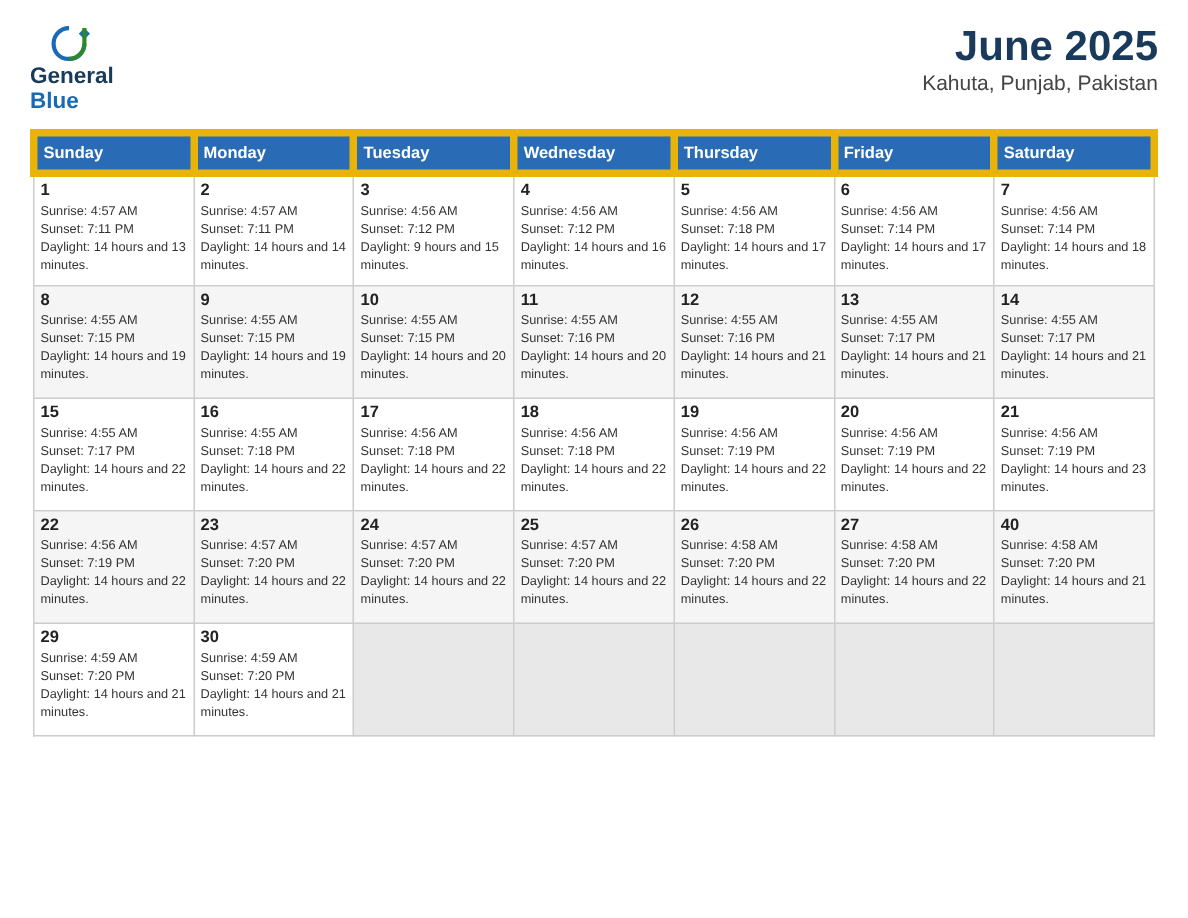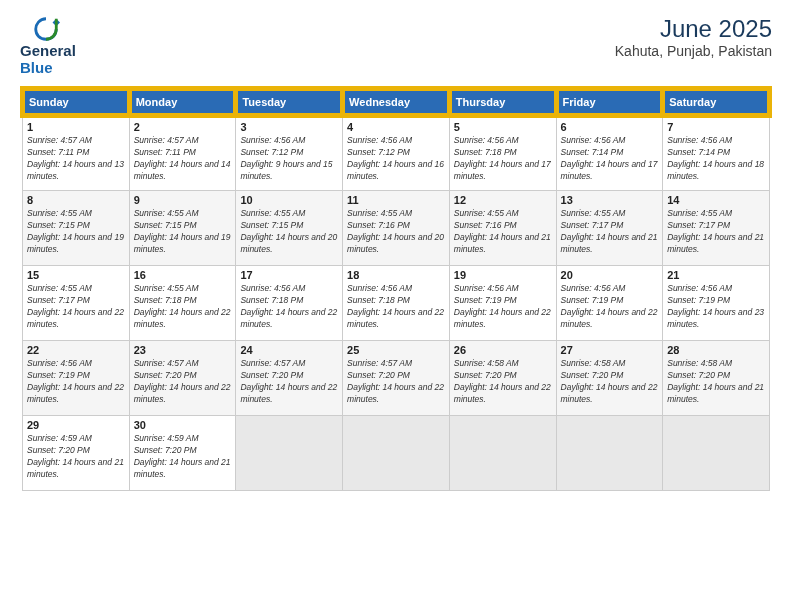--- a/index.html
+++ b/index.html
@@ -29,23 +29,23 @@
     }
     .logo-icon {
       width: 28px;
       height: 28px;
       margin-right: 4px;
     }
     .title-section {
       text-align: right;
     }
     .month-title {
-      font-size: 24px;
+      font-size: 28px;
       color: #1a3a5c;
-      font-weight: normal;
+      font-weight: bold;
     }
     .location {
       font-size: 14px;
       color: #444;
     }
     .calendar {
       width: 100%;
       border-collapse: collapse;
       font-size: 9.5px;
     }
@@ -72,21 +72,20 @@
       font-size: 11px;
       font-weight: bold;
       color: #222;
       display: block;
       margin-bottom: 2px;
     }
     .day-info {
       font-size: 8.5px;
       color: #333;
       line-height: 1.4;
-      font-style: italic;
     }
     .empty-cell {
       background: #e8e8e8 !important;
     }
   </style>
 </head>
 <body>
 
 <div class="page">
   <div class="header">
@@ -337,21 +336,21 @@
       </td>
           <td>
         <span class="day-num">27</span>
         <div class="day-info">
           <span>Sunrise: 4:58 AM</span><br>
           <span>Sunset: 7:20 PM</span><br>
           <span>Daylight: 14 hours and 22 minutes.</span>
         </div>
       </td>
           <td>
-        <span class="day-num">28</span>
+        <span class="day-num">40</span>
         <div class="day-info">
           <span>Sunrise: 4:58 AM</span><br>
           <span>Sunset: 7:20 PM</span><br>
           <span>Daylight: 14 hours and 21 minutes.</span>
         </div>
       </td>
         </tr>
         <tr>
           <td>
         <span class="day-num">29</span>

